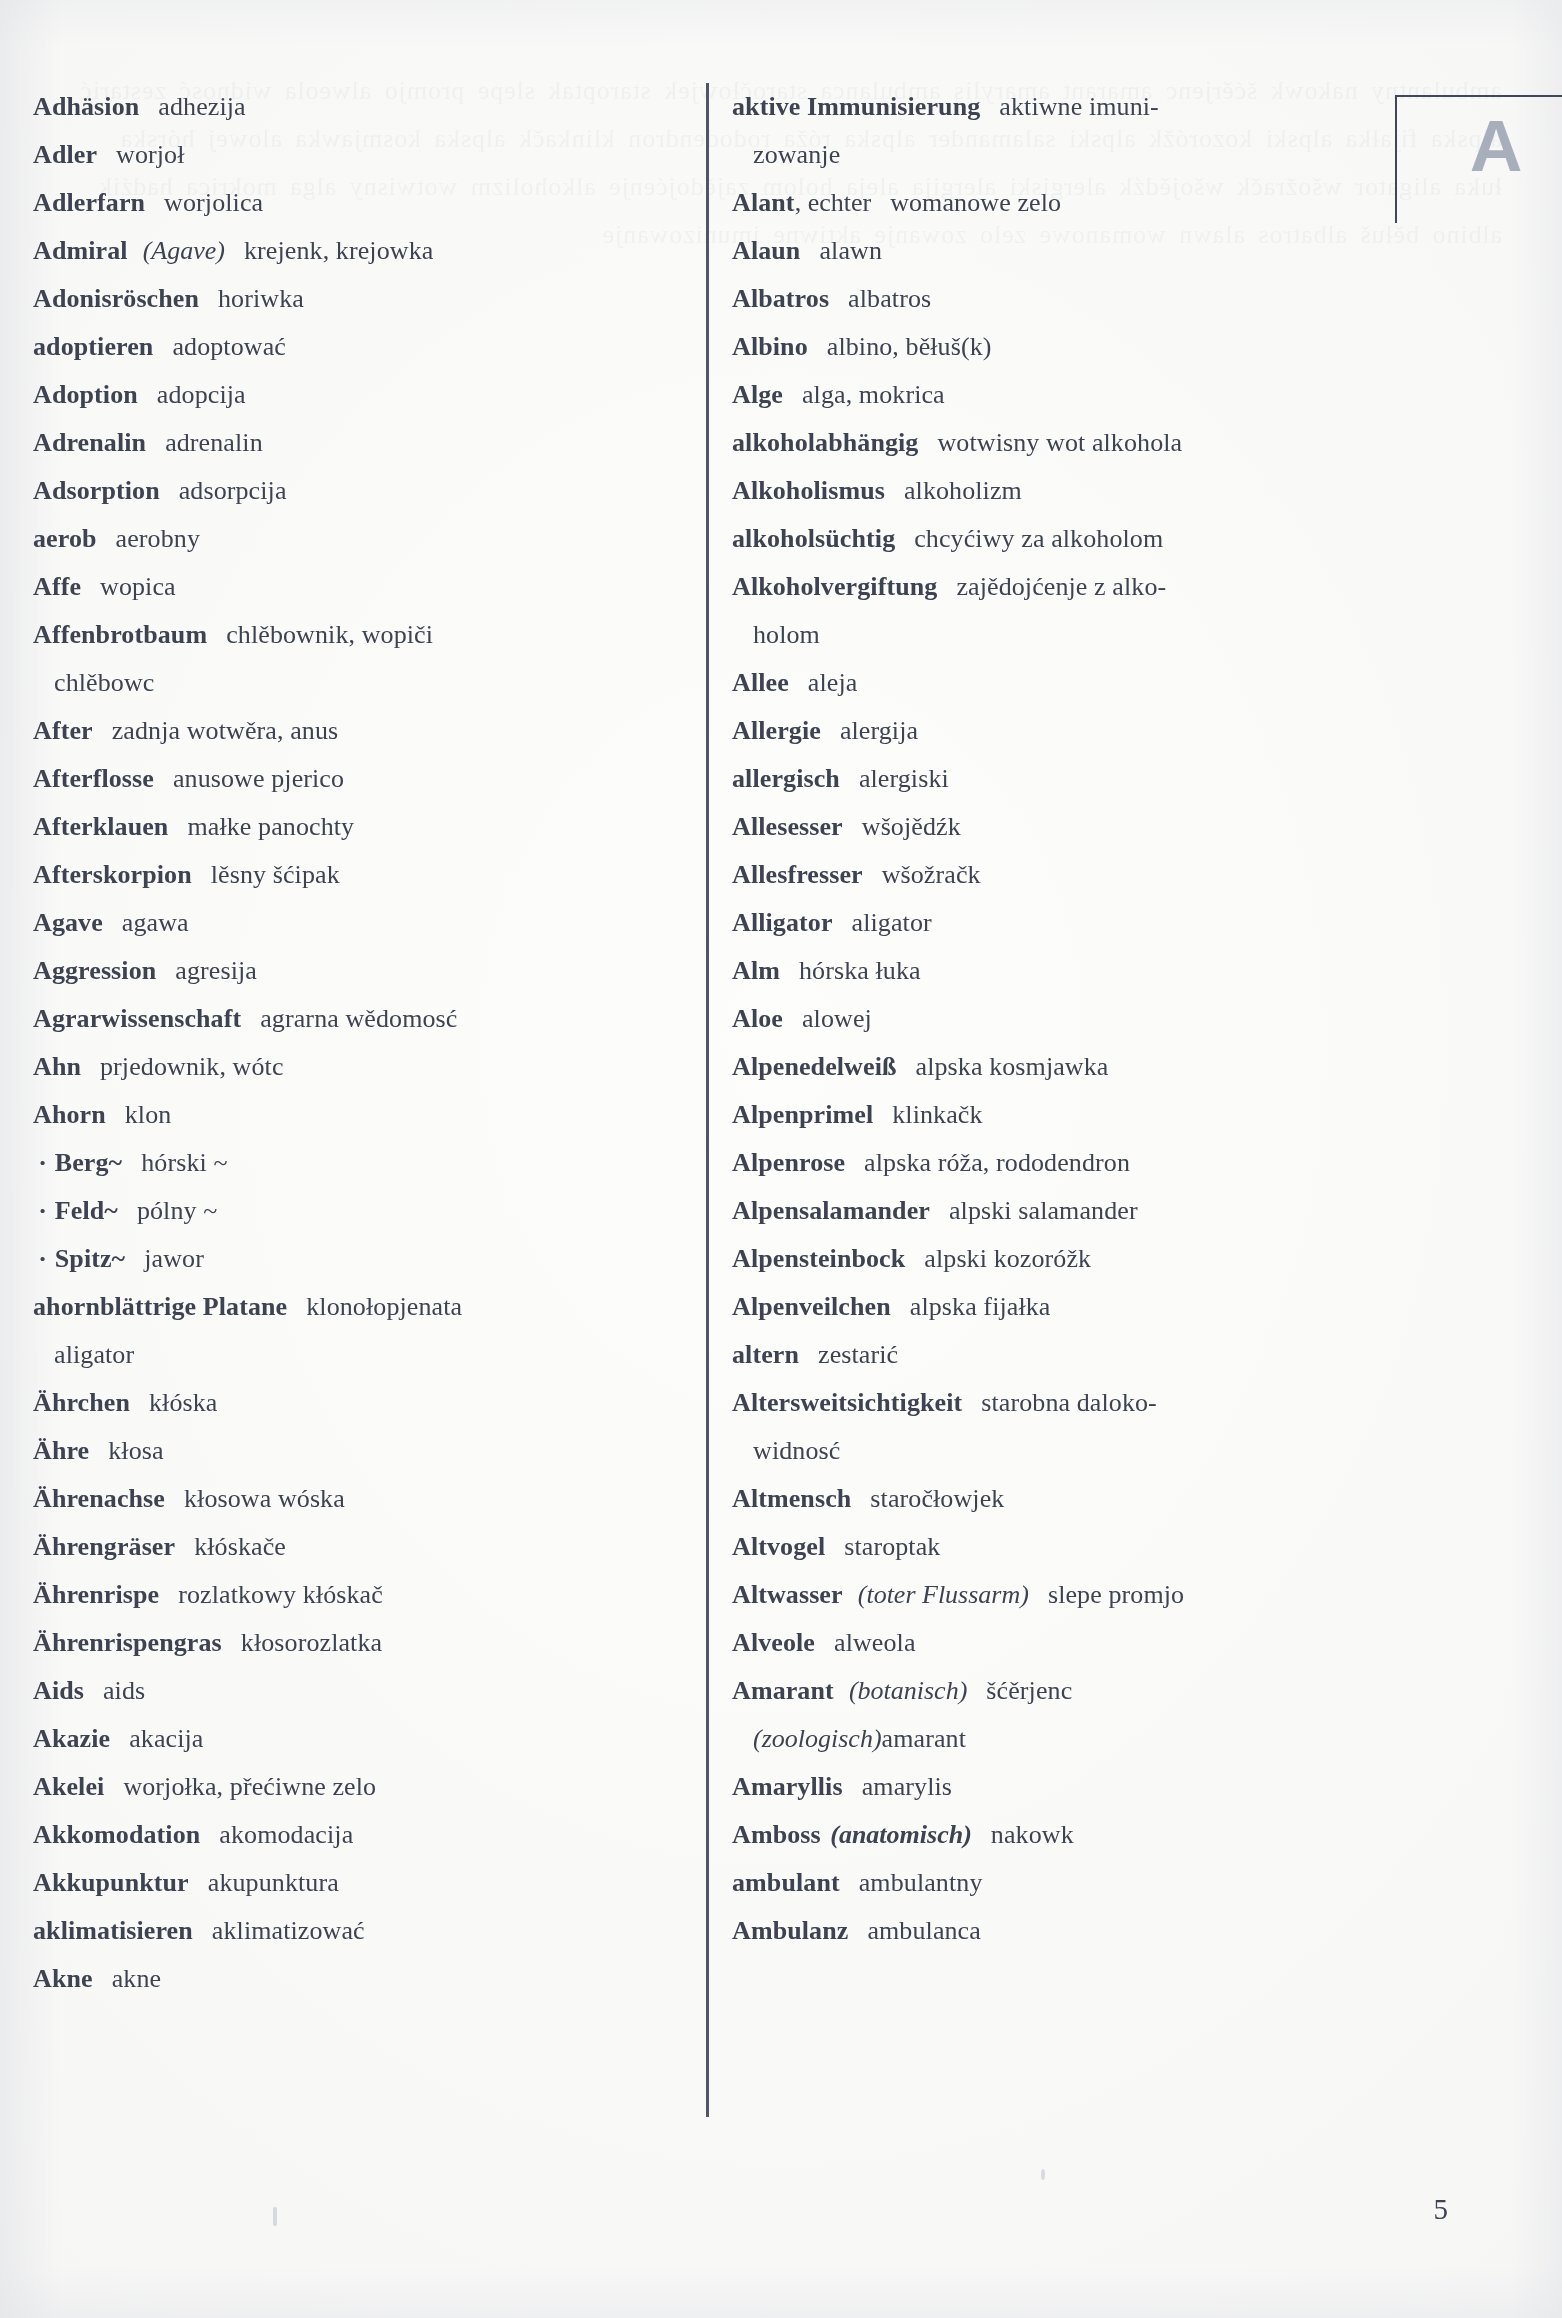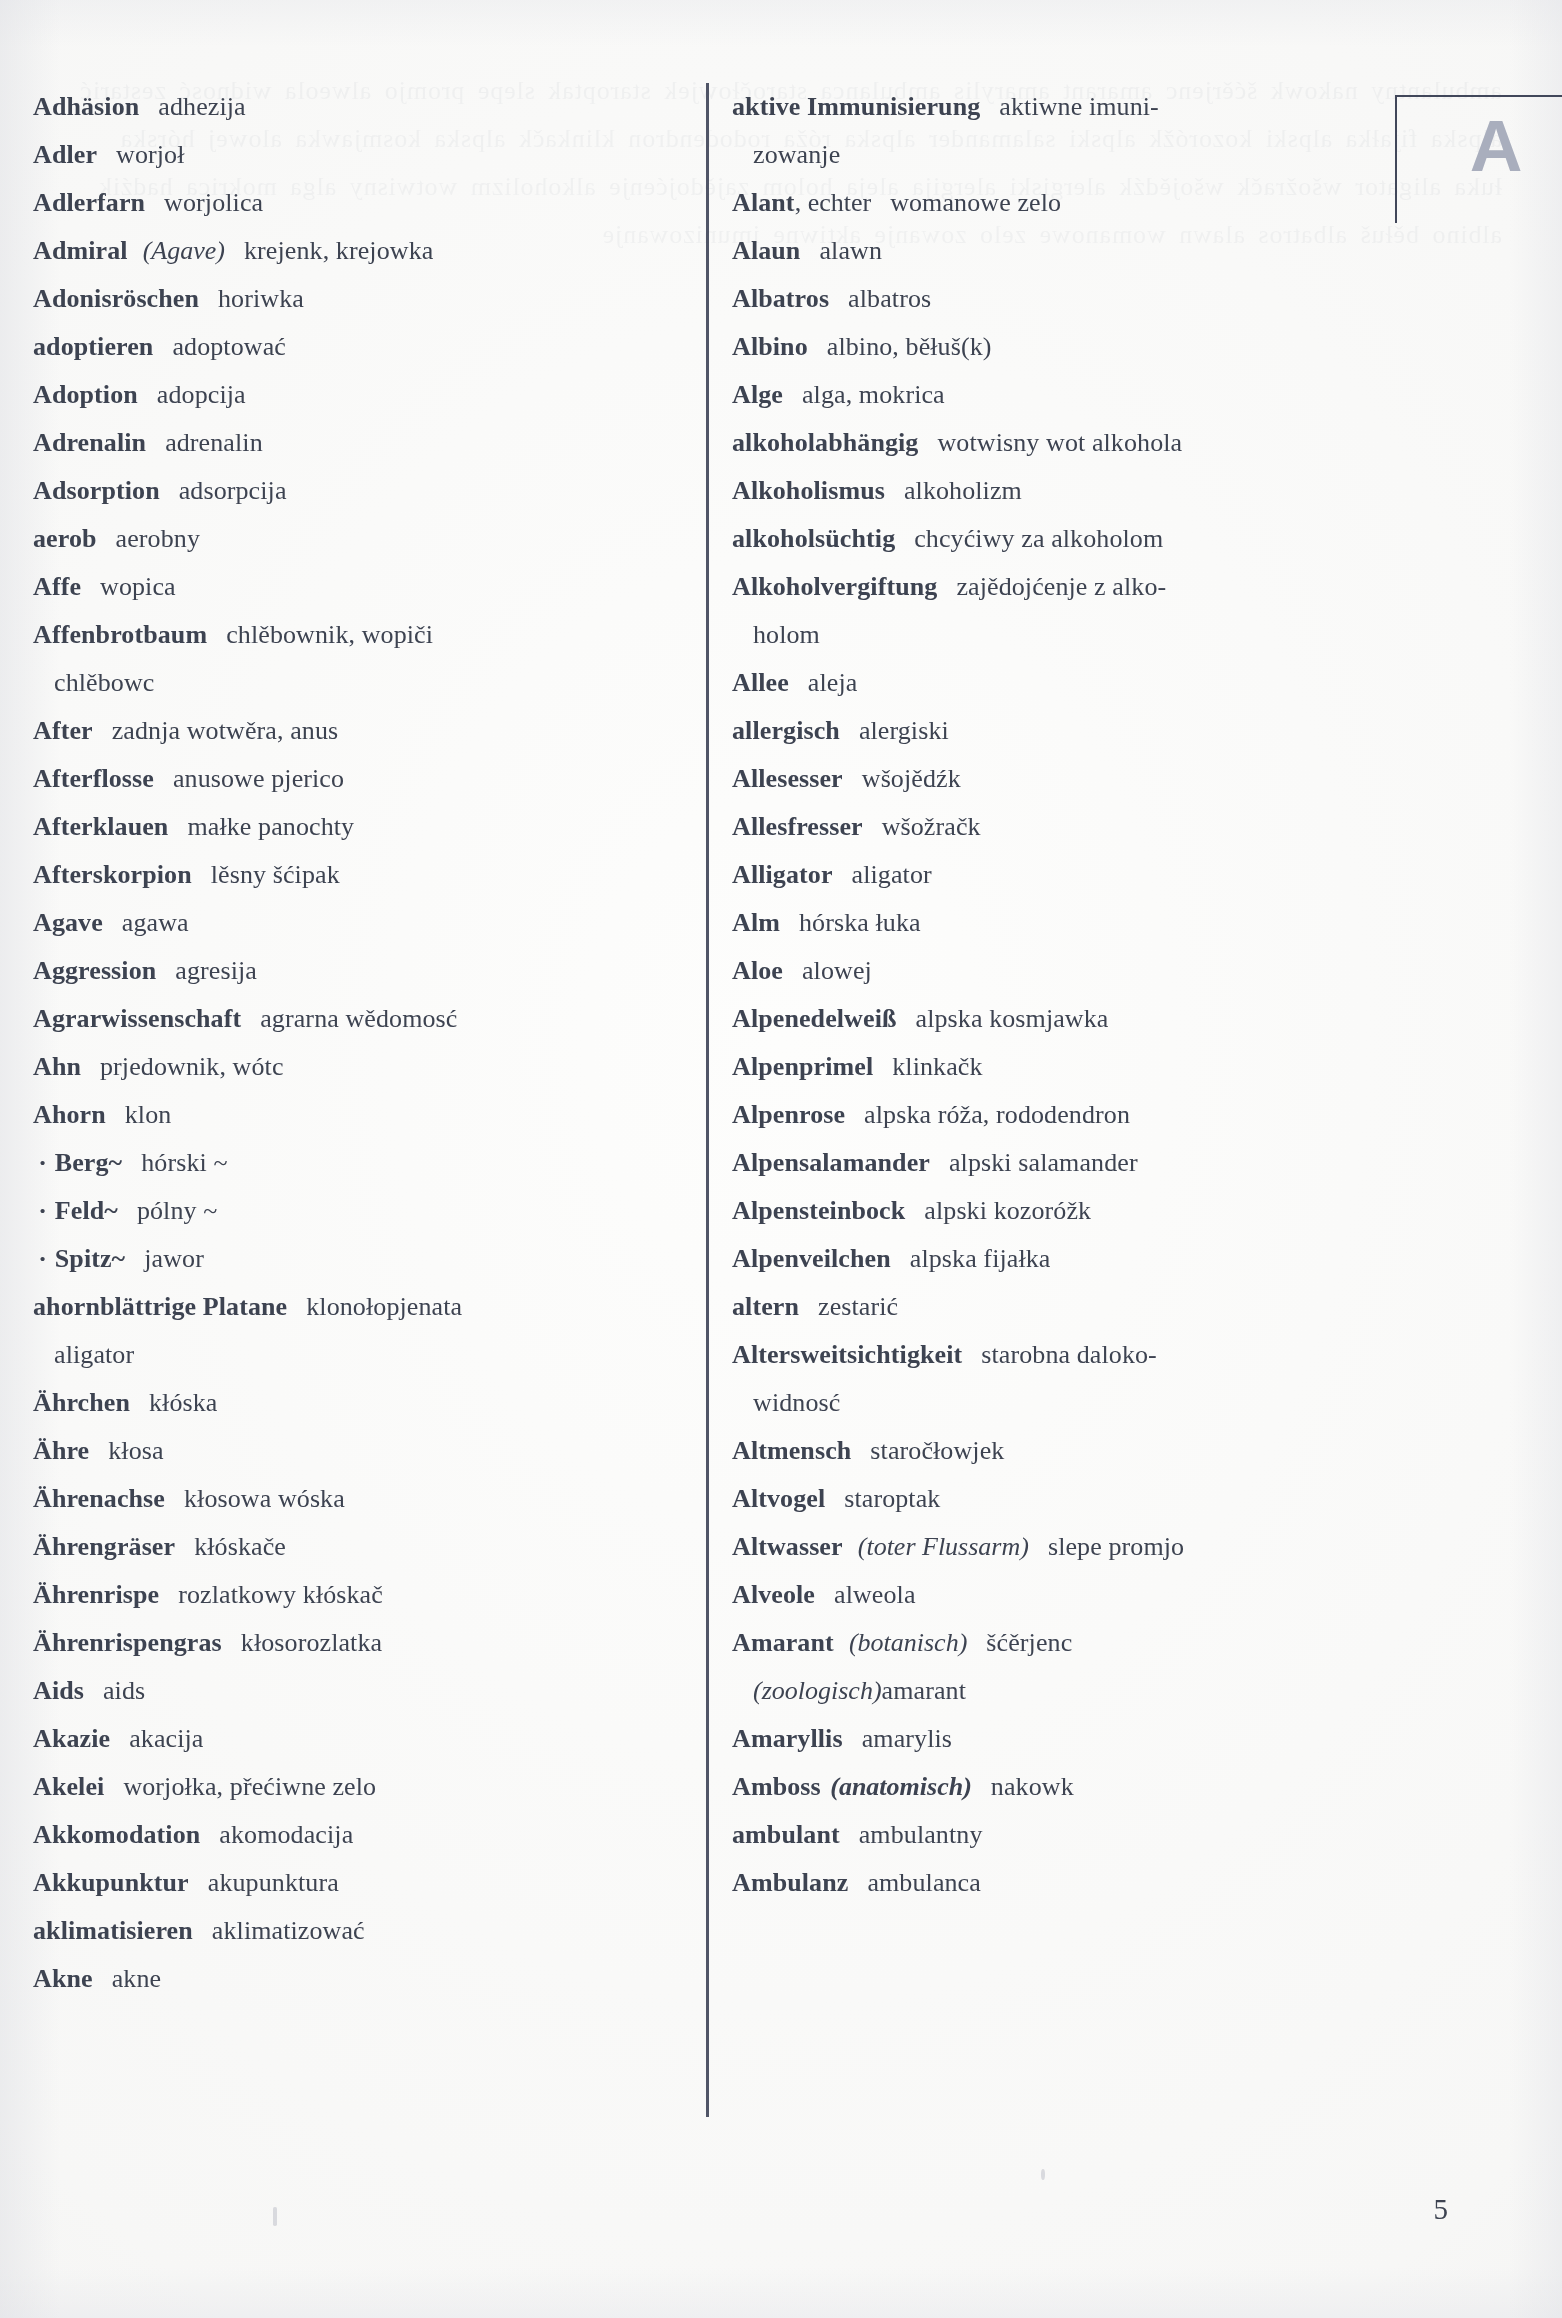--- a/index.html
+++ b/index.html
@@ -208,20 +208,21 @@
       <div class="entry"><span class="hw">Alaun</span><span class="tr">alawn</span></div>
       <div class="entry"><span class="hw">Albatros</span><span class="tr">albatros</span></div>
       <div class="entry"><span class="hw">Albino</span><span class="tr">albino, běłuš(k)</span></div>
       <div class="entry"><span class="hw">Alge</span><span class="tr">alga, mokrica</span></div>
       <div class="entry"><span class="hw">alkoholabhängig</span><span class="tr">wotwisny wot alkohola</span></div>
       <div class="entry"><span class="hw">Alkoholismus</span><span class="tr">alkoholizm</span></div>
       <div class="entry"><span class="hw">alkoholsüchtig</span><span class="tr">chcyćiwy za alkoholom</span></div>
       <div class="entry"><span class="hw">Alkoholvergiftung</span><span class="tr">zajědojćenje z alko-</span></div>
       <div class="entry cont"><span class="tr">holom</span></div>
       <div class="entry"><span class="hw">Allee</span><span class="tr">aleja</span></div>
+      <div class="entry"><span class="hw">Allergie</span><span class="tr">alergija</span></div>
       <div class="entry"><span class="hw">allergisch</span><span class="tr">alergiski</span></div>
       <div class="entry"><span class="hw">Allesesser</span><span class="tr">wšojědźk</span></div>
       <div class="entry"><span class="hw">Allesfresser</span><span class="tr">wšožračk</span></div>
       <div class="entry"><span class="hw">Alligator</span><span class="tr">aligator</span></div>
       <div class="entry"><span class="hw">Alm</span><span class="tr">hórska łuka</span></div>
       <div class="entry"><span class="hw">Aloe</span><span class="tr">alowej</span></div>
       <div class="entry"><span class="hw">Alpenedelweiß</span><span class="tr">alpska kosmjawka</span></div>
       <div class="entry"><span class="hw">Alpenprimel</span><span class="tr">klinkačk</span></div>
       <div class="entry"><span class="hw">Alpenrose</span><span class="tr">alpska róža, rododendron</span></div>
       <div class="entry"><span class="hw">Alpensalamander</span><span class="tr">alpski salamander</span></div>

